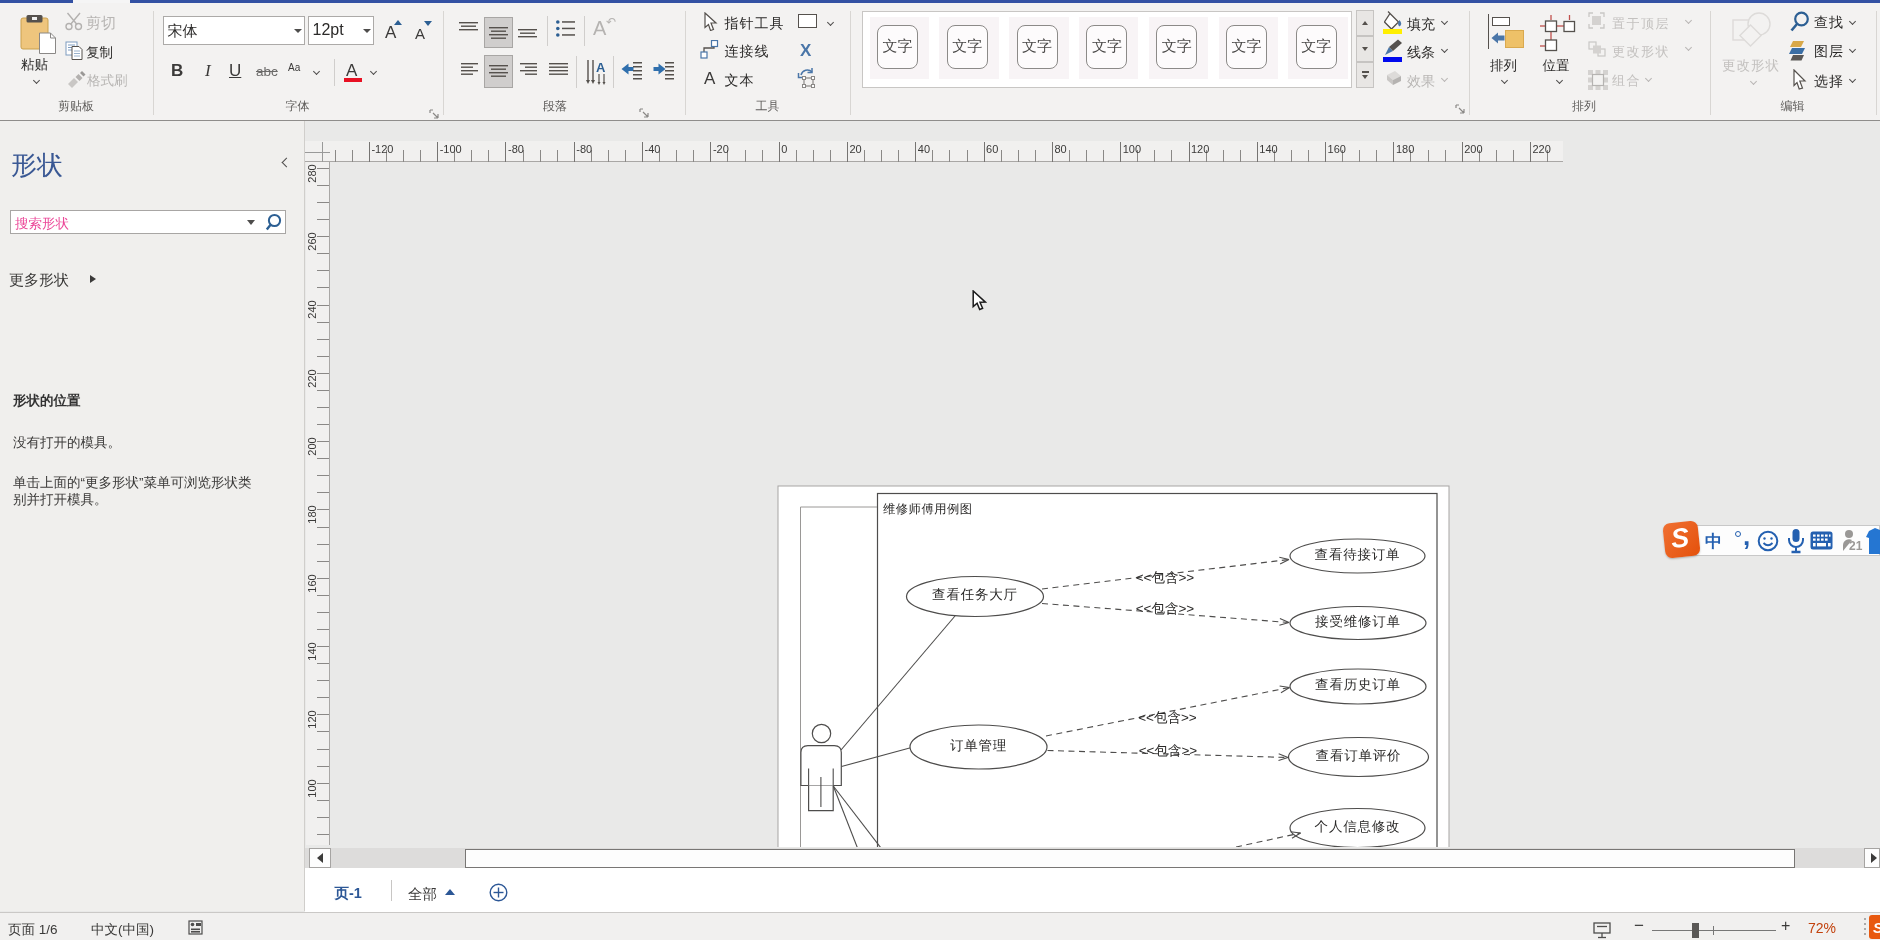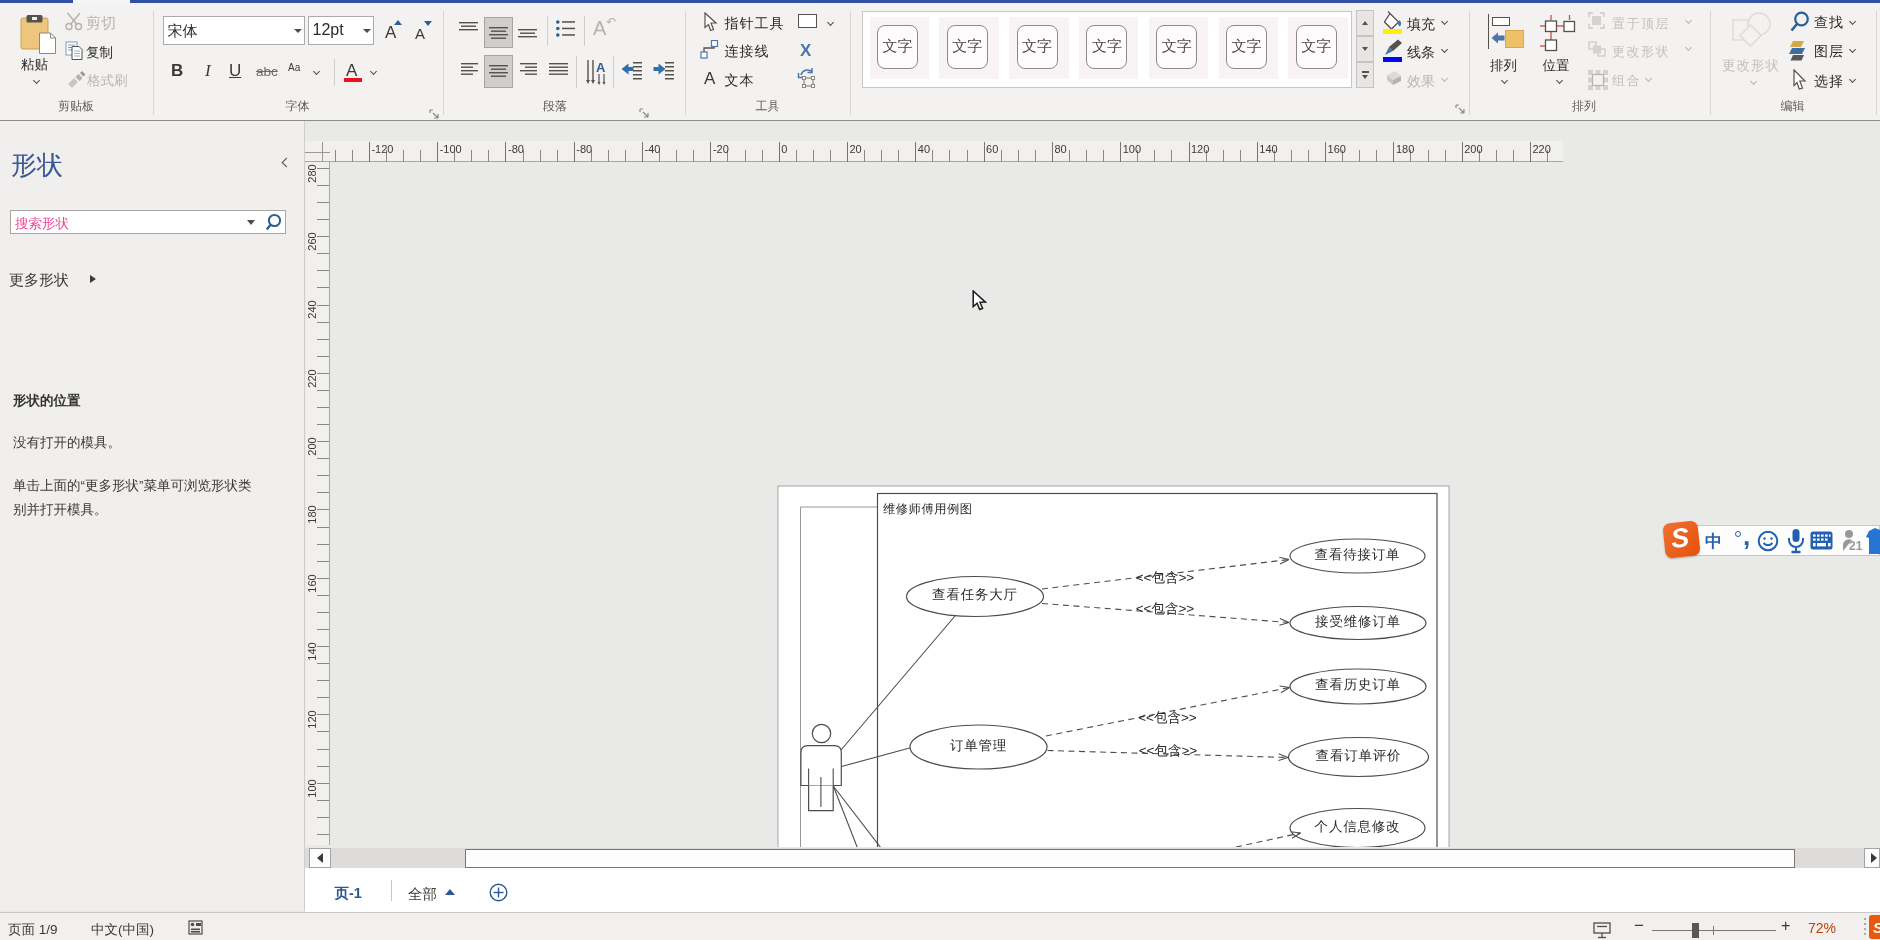--- a/index.html
+++ b/index.html
@@ -370,21 +370,21 @@
 <div class="abs" style="left:236px;top:9px;width:0;height:0;border-left:4px solid transparent;border-right:4px solid transparent;border-top:5px solid #4e4d4c"></div>
 <svg class="abs" style="left:254px;top:1px" width="22" height="21">
         <circle cx="9.5" cy="8.5" r="5.6" fill="none" stroke="#2c5f93" stroke-width="2"></circle>
         <line x1="5.6" y1="12.8" x2="1.8" y2="17.5" stroke="#2c5f93" stroke-width="2.4"></line>
       </svg>
 </div>
 <div class="abs" style="left:9px;top:150.5px;font-size:15px;color:#3b3a39">更多形状</div>
 <div class="abs" style="left:90px;top:154.5px;width:0;height:0;border-top:4.5px solid transparent;border-bottom:4.5px solid transparent;border-left:6px solid #3b3a39"></div>
 <div class="abs" style="left:13px;top:271.5px;font-size:13.5px;font-weight:bold;color:#333">形状的位置</div>
 <div class="abs" style="left:13px;top:313px;font-size:13.5px;color:#3b3a39">没有打开的模具。</div>
-<div class="abs" style="left:13px;top:353.5px;font-size:13.5px;color:#3b3a39;line-height:24px">单击上面的“更多形状”菜单可浏览形状类<br>别并打开模具。</div>
+<div class="abs" style="left:13px;top:353.5px;font-size:13.5px;color:#3b3a39;line-height:17px">单击上面的“更多形状”菜单可浏览形状类<br>别并打开模具。</div>
 </div>
 <div class="abs" style="left:305px;top:141px;width:25px;height:21px;background:#f1f0ef;border-bottom:1px solid #a9a7a5">
 <div class="abs" style="left:0;top:10.5px;width:25px;height:1px;background:#999"></div>
 <div class="abs" style="left:16.5px;top:1px;width:1px;height:20px;background:#999"></div>
 </div>
 <div class="abs" style="left:0px;top:141px;width:1563px;height:21px;overflow:hidden">
 <div class="abs" style="left:330px;top:0;width:1550px;height:21px;background:#f1f0ef;border-bottom:1px solid #a9a7a5"></div>
 <div style="position:absolute;left:334.7px;top:9px;width:1px;height:11.5px;background:#8a8886"></div>
     <div style="position:absolute;left:351.8px;top:9px;width:1px;height:11.5px;background:#8a8886"></div>
     <div style="position:absolute;left:368.8px;top:0.8px;width:1px;height:20px;background:#767472"></div>
@@ -613,21 +613,21 @@
 <div class="abs" style="left:86px;top:12px;width:1px;height:21px;background:#c8c6c4"></div>
 <div class="abs" style="left:103px;top:16.5px;font-size:14.5px;color:#3b3a39">全部</div>
 <div class="abs" style="left:140px;top:20.5px;width:0;height:0;border-left:5px solid transparent;border-right:5px solid transparent;border-bottom:6.5px solid #2c5796"></div>
 <svg class="abs" style="left:184px;top:15px" width="19" height="19">
       <circle cx="9.5" cy="9.5" r="8.3" fill="none" stroke="#2c5796" stroke-width="1.4"></circle>
       <line x1="4.5" y1="9.5" x2="14.5" y2="9.5" stroke="#2c5796" stroke-width="1.4"></line>
       <line x1="9.5" y1="4.5" x2="9.5" y2="14.5" stroke="#2c5796" stroke-width="1.4"></line>
     </svg>
 </div>
 <div class="abs" style="left:0;top:911.5px;width:1880px;height:28.5px;background:#f1f0ef;border-top:1px solid #cac8c6">
-<div class="abs" style="left:8px;top:8px;font-size:13.5px;color:#3b3a39">页面 1/9</div>
+<div class="abs" style="left:8px;top:8px;font-size:13.5px;color:#3b3a39">页面 1/6</div>
 <div class="abs" style="left:91px;top:8px;font-size:13.5px;color:#3b3a39">中文(中国)</div>
 <svg class="abs" style="left:188px;top:7px" width="15" height="15">
       <rect x="1" y="1" width="13" height="13" fill="none" stroke="#4e4d4c" stroke-width="1.2"></rect>
       <circle cx="4.5" cy="4.5" r="1.8" fill="#4e4d4c"></circle>
       <rect x="8" y="3" width="5" height="3" fill="#4e4d4c"></rect>
       <rect x="3" y="8.5" width="9" height="1.6" fill="#4e4d4c"></rect>
       <rect x="3" y="11" width="9" height="1.6" fill="#4e4d4c"></rect>
     </svg>
 <svg class="abs" style="left:1593px;top:9px" width="19" height="17">
       <rect x="1" y="1" width="16" height="10" fill="none" stroke="#4e4d4c" stroke-width="1.3"></rect>

